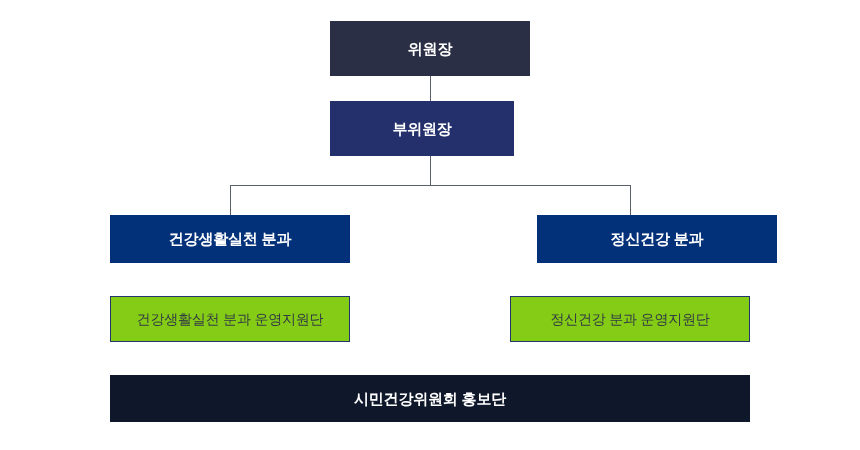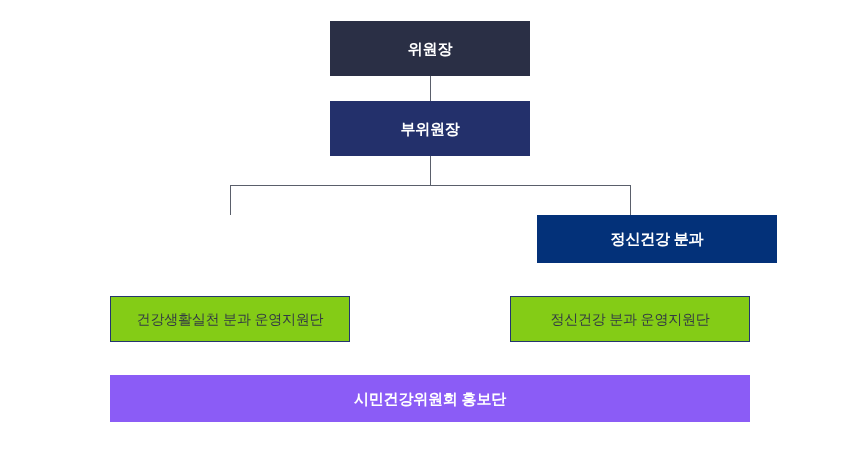--- a/index.html
+++ b/index.html
@@ -41,21 +41,21 @@
     background: #2a2f45;
     color: #ffffff;
     font-size: 15px;
     font-weight: bold;
   }
 
   
   .node-vice {
     left: 330px;
     top: 101px;
-    width: 200px;
+    width: 184px;
     height: 55px;
     background: #23306b;
     color: #ffffff;
     font-size: 15px;
     font-weight: bold;
   }
 
   
   .node-division {
     top: 215px;
@@ -82,21 +82,21 @@
   }
   .node-support.left  { left: 110px; }
   .node-support.right { left: 510px; }
 
   
   .node-promo {
     left: 110px;
     top: 375px;
     width: 640px;
     height: 47px;
-    background: #8b5cf6;
+    background: #0f172a;
     color: #ffffff;
     font-size: 15px;
     font-weight: bold;
   }
 
   
   .line {
     position: absolute;
     background: #5a5f6b;
   }
@@ -150,20 +150,23 @@
   <div class="line line-v conn-drop-right"></div>
 
   <div class="node node-chair">
     <span>위원장</span>
   </div>
 
   <div class="node node-vice">
     <span>부위원장</span>
   </div>
 
+  <div class="node node-division left">
+    <span>건강생활실천 분과</span>
+  </div>
 
   <div class="node node-division right">
     <span>정신건강 분과</span>
   </div>
 
   <div class="node node-support left">
     <span>건강생활실천 분과 운영지원단</span>
   </div>
 
   <div class="node node-support right">

